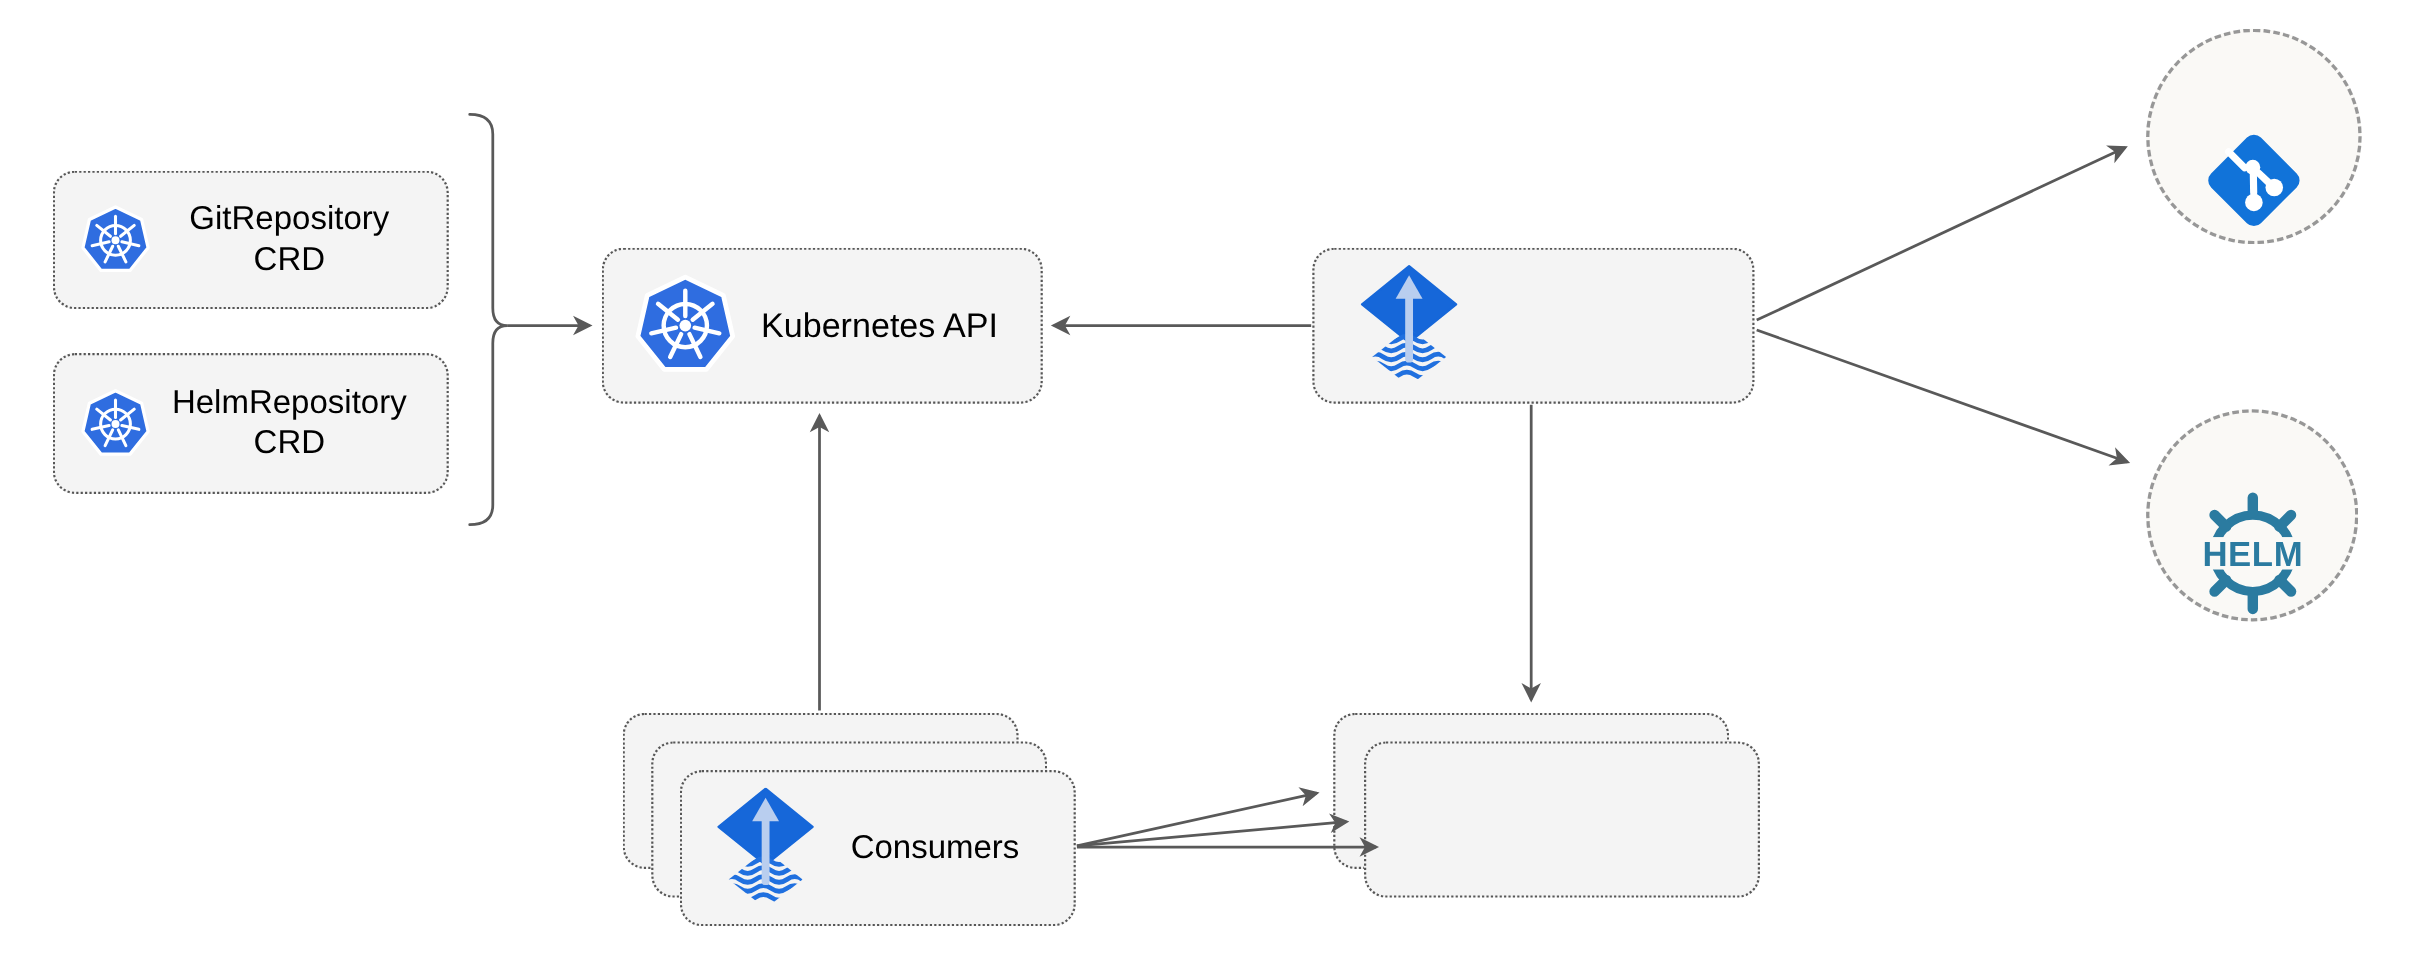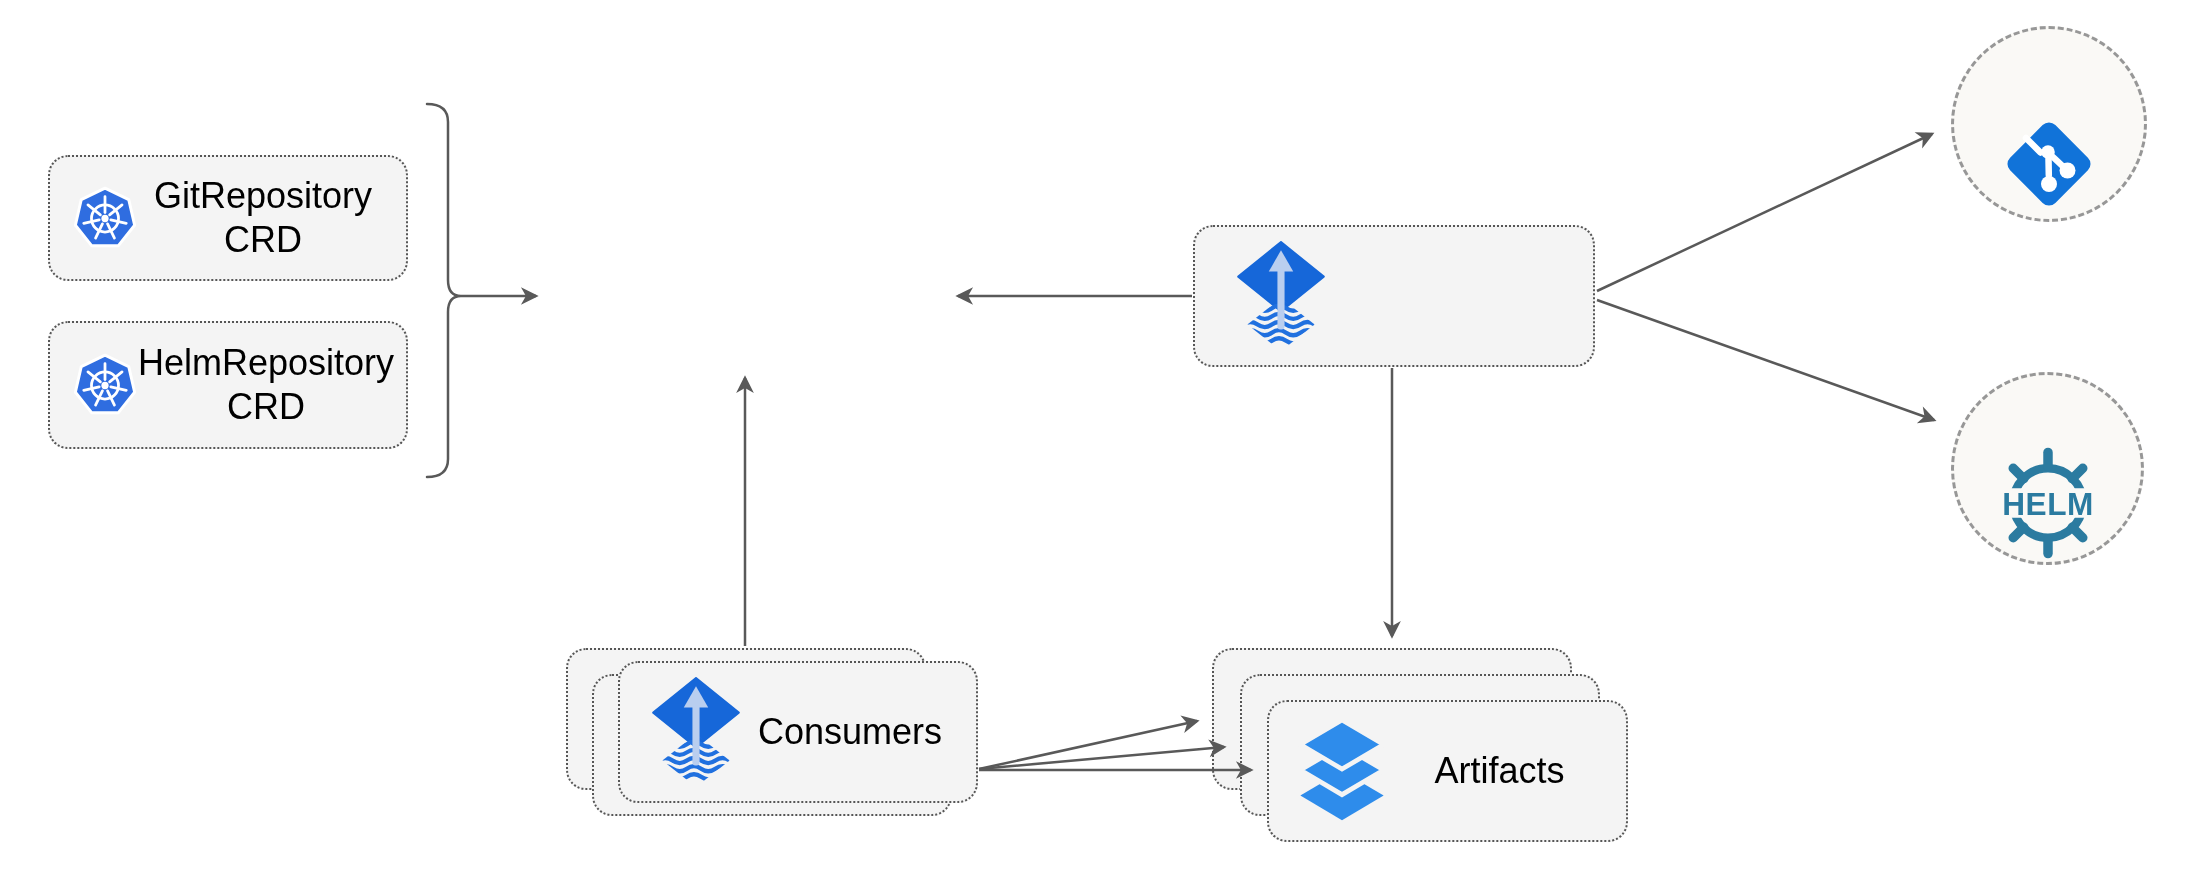--- a/index.html
+++ b/index.html
@@ -7,21 +7,21 @@
     position:relative;width:2198px;height:878px;background:#ffffff;overflow:hidden;
     font-family:"Liberation Sans","DejaVu Sans",sans-serif;color:#000;
   }
   .dbox{
     position:absolute;box-sizing:border-box;background:#F4F4F4;
     border:2px dotted #565656;border-radius:20px;
     display:flex;align-items:center;z-index:2;
   }
   .nicon{display:flex;align-items:center;justify-content:center;margin-left:22px;flex:0 0 auto;}
   .nlabel{
-    flex:1;text-align:center;font-size:36px;line-height:1.22;
+    flex:1;text-align:center;font-size:30px;line-height:1.22;
     white-space:pre-line;color:#000;padding-right:18px;
   }
   .dcircle{
     position:absolute;box-sizing:border-box;background:#FAF9F6;
     border:3px dashed #979797;border-radius:50%;
     display:flex;align-items:flex-end;justify-content:center;z-index:2;
   }
   svg.edges{position:absolute;left:0;top:0;z-index:5;pointer-events:none;}
   .defs{position:absolute;width:0;height:0;overflow:hidden;}
 </style>
@@ -89,50 +89,50 @@
   <div class="dbox" style="left:48px;top:321px;width:360px;height:128px">
     <span class="nicon">
       <svg width="66" height="69">
           <use href="#sym-k8s"></use>
         </svg>
     </span>
     <span class="nlabel">HelmRepository
 CRD</span>
   </div>
 
+  <div class="dbox" style="left:547px;top:225px;width:401px;height:142px">
+    <span class="nicon" style="margin-left:26px">
+      <svg width="96" height="100">
+          <use href="#sym-k8s"></use>
+        </svg>
+    </span>
+    <span class="nlabel" style="font-size:31px">Kubernetes API</span>
+  </div>
 
   <div class="dbox" style="left:1193px;top:225px;width:402px;height:142px">
     <span class="nicon" style="margin-left:40px">
       <svg width="92" height="110">
           <use href="#sym-flux"></use>
         </svg>
     </span>
   </div>
 
   <div class="dbox" style="left:566px;top:648px;width:360px;height:142px"></div>
   <div class="dbox" style="left:592px;top:674px;width:360px;height:142px"></div>
-  <div class="dbox" style="left:618px;top:661px;width:360px;height:142px">
+  <div class="dbox" style="left:618px;top:700px;width:360px;height:142px">
     <span class="nicon" style="margin-left:30px">
       <svg width="92" height="110">
           <use href="#sym-flux"></use>
         </svg>
     </span>
     <span class="nlabel">Consumers</span>
   </div>
 
   <div class="dbox" style="left:1212px;top:648px;width:360px;height:142px"></div>
   <div class="dbox" style="left:1240px;top:674px;width:360px;height:142px"></div>
-  <div class="dbox" style="left:1267px;top:700px;width:361px;height:142px">
-    <span class="nicon" style="margin-left:24px">
-      <svg width="98" height="106">
-          <use href="#sym-layers"></use>
-        </svg>
-    </span>
-    <span class="nlabel">Artifacts</span>
-  </div>
 
   <div class="dcircle" style="left:1951px;top:26px;width:196px;height:196px">
     <svg width="110" height="110" viewBox="0 0 110 110">
       <rect x="23" y="23" width="64" height="64" rx="9" transform="rotate(45 55 55)" fill="#1173D9"></rect>
       <g stroke="#ffffff" stroke-width="6.5" stroke-linecap="round">
         <line x1="32" y1="29" x2="46.5" y2="43.5"></line>
         <line x1="54.5" y1="50" x2="54.8" y2="66"></line>
         <line x1="59.5" y1="48.5" x2="68" y2="56.5"></line>
       </g>
       <circle cx="54" cy="43" r="6.8" fill="#ffffff"></circle>

